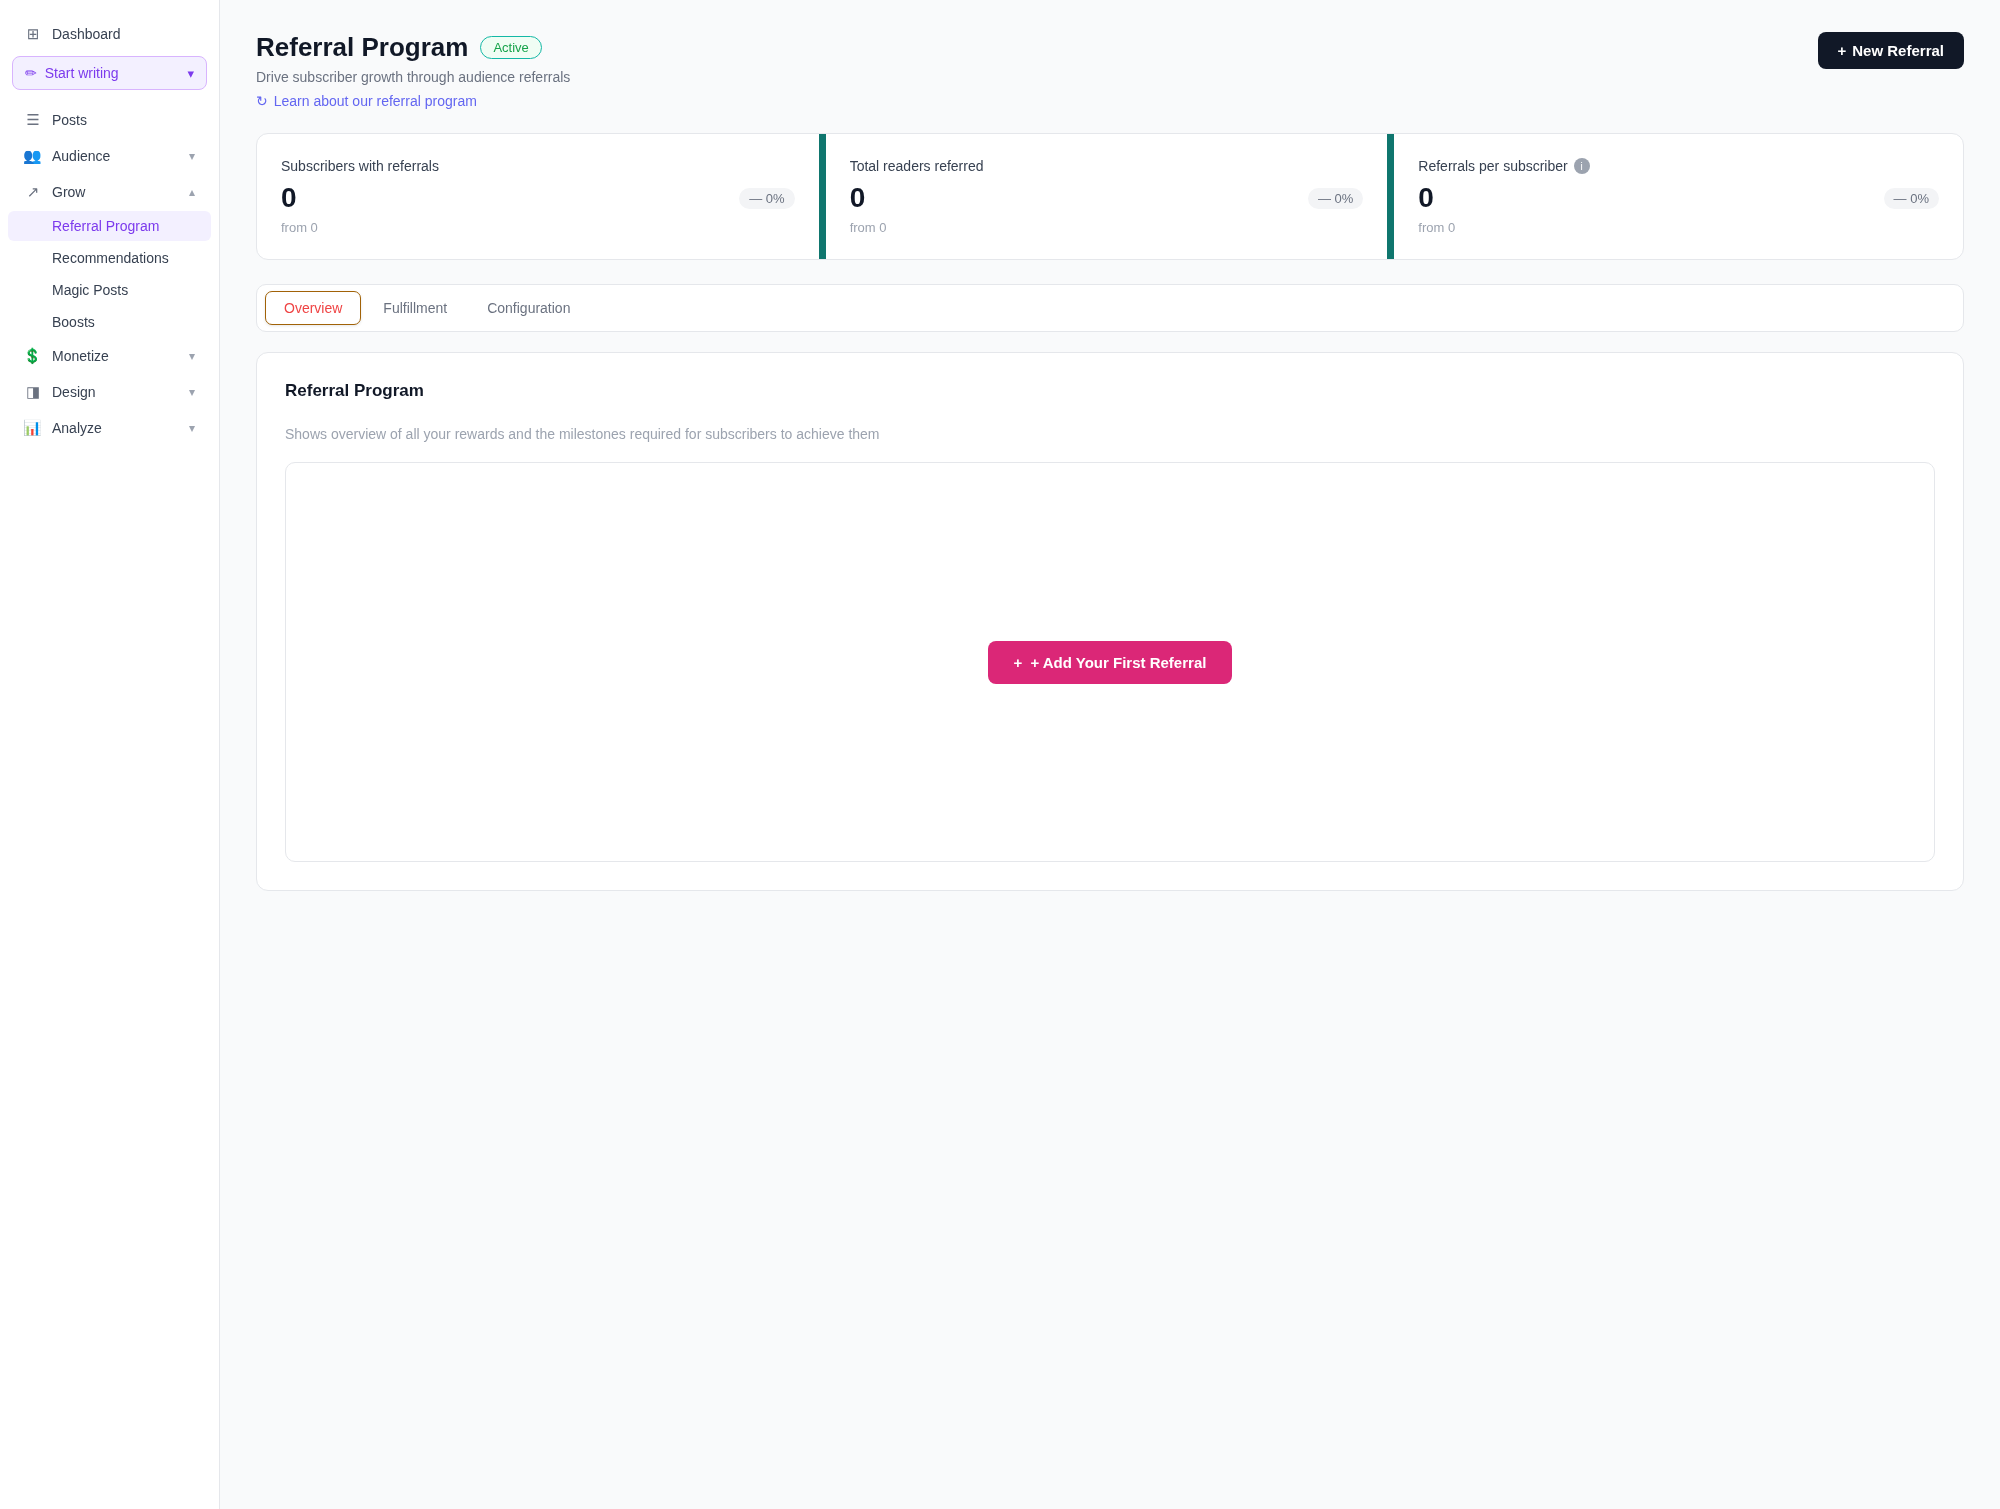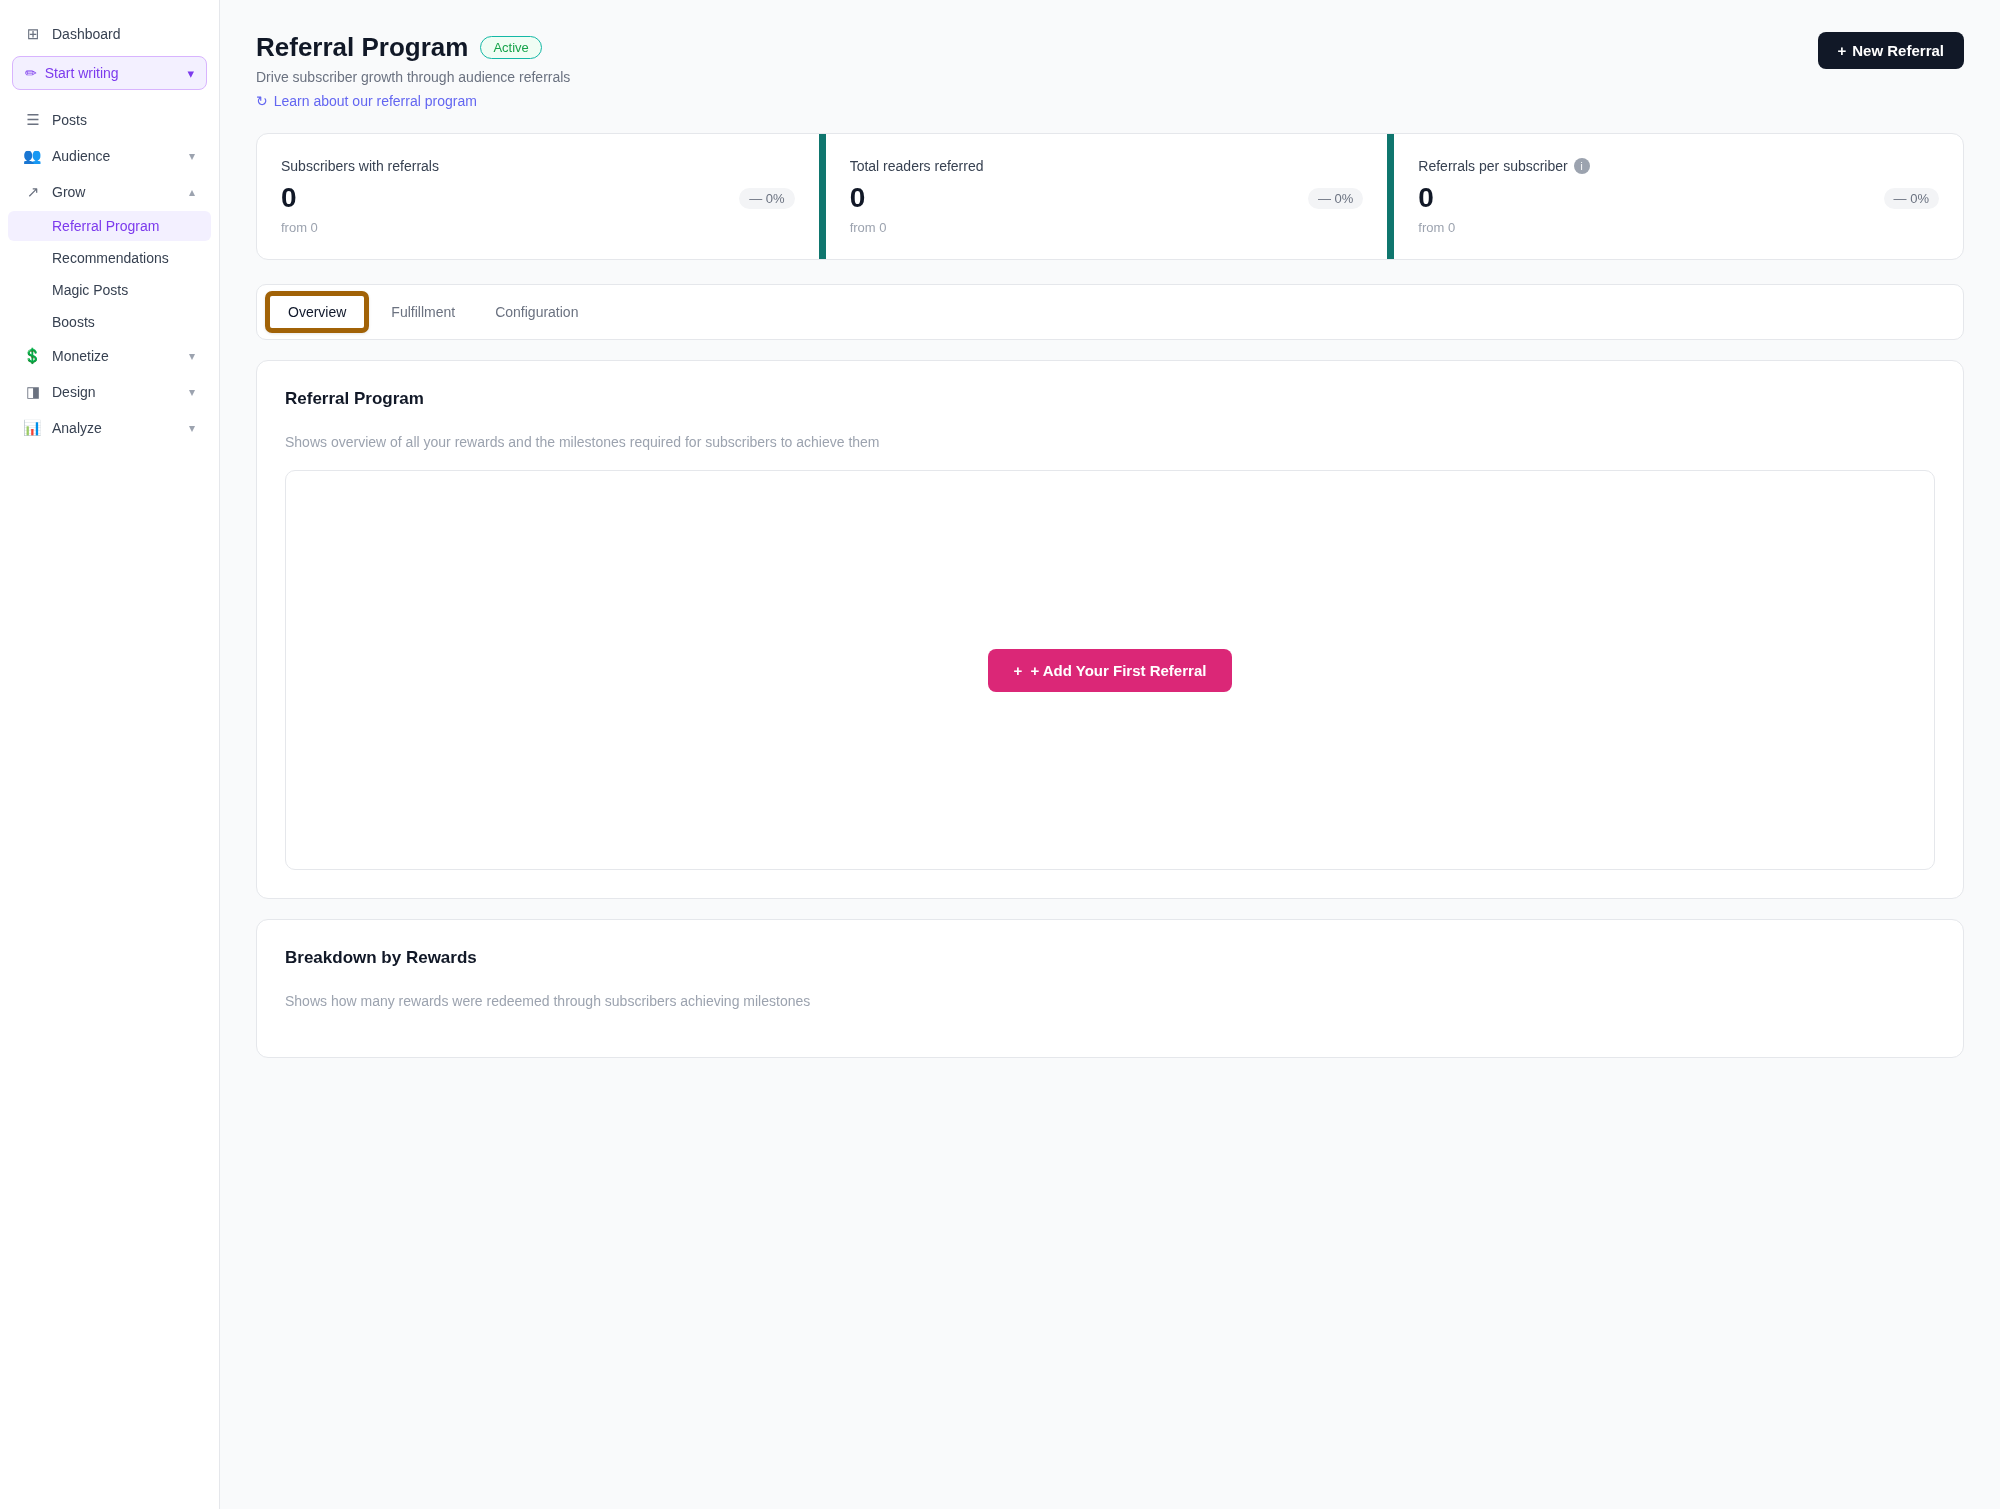--- a/index.html
+++ b/index.html
@@ -199,23 +199,23 @@
       border-radius: 7px;
       font-size: 14px;
       font-weight: 500;
       cursor: pointer;
       color: #6b7280;
       border: none;
       background: transparent;
     }
     .tab.active {
       background: #ffffff;
-      color: #0f172a;
+      color: #ef4444;
       box-shadow: 0 1px 3px rgba(0,0,0,0.1);
-      border: 5px solid #a16207;
+      border: 1px solid #a16207;
     }
 
     
     .content-card {
       background: #ffffff;
       border: 1px solid #e5e7eb;
       border-radius: 12px;
       padding: 28px;
       margin-bottom: 20px;
     }
@@ -383,18 +383,14 @@
     <div class="card-title">Referral Program</div>
     <div class="card-subtitle">Shows overview of all your rewards and the milestones required for subscribers to achieve them</div>
     <div class="empty-area">
       <button class="add-referral-btn">
         <span>+</span>
         <span>+ Add Your First Referral</span>
       </button>
     </div>
   </div>
 
-  <div class="content-card">
-    <div class="card-title">Breakdown by Rewards</div>
-    <div class="card-subtitle">Shows how many rewards were redeemed through subscribers achieving milestones</div>
-  </div>
 
 </div>
 
 </body></html>

